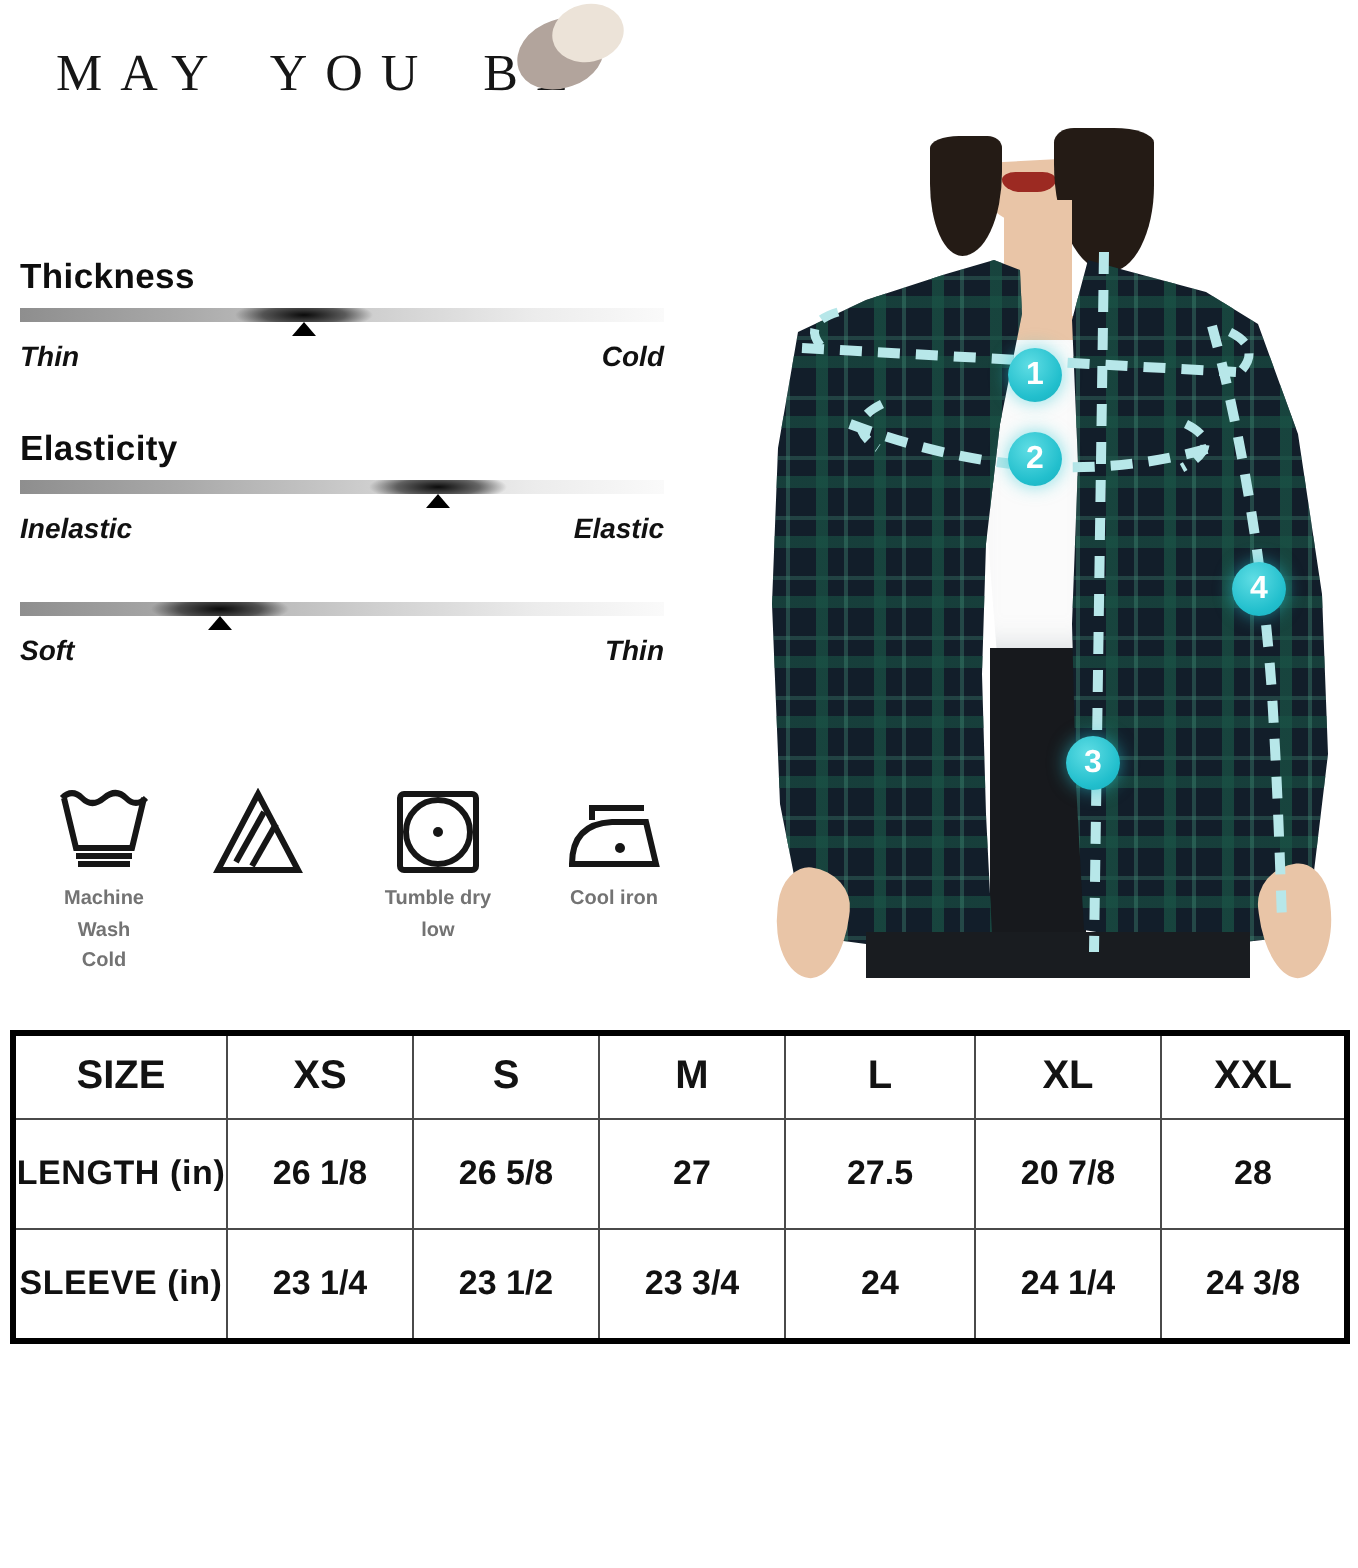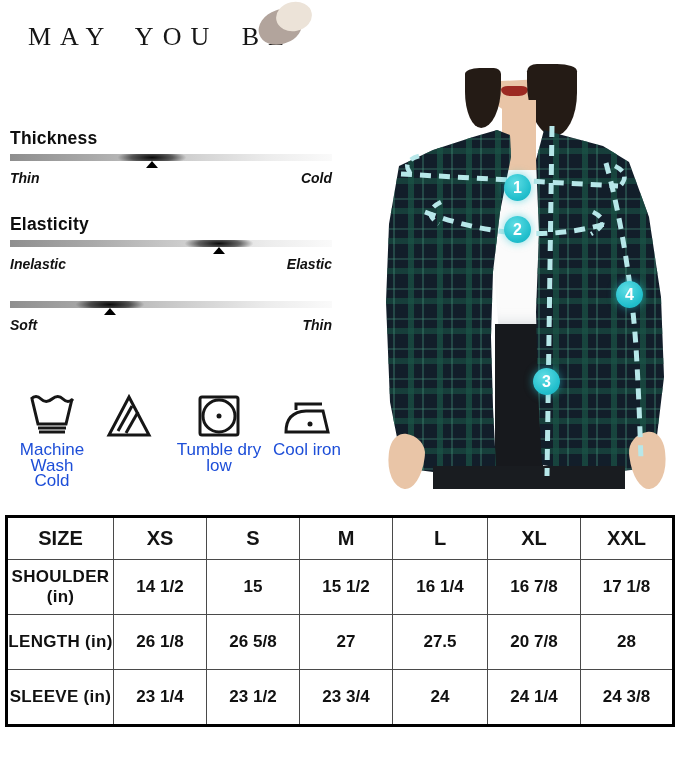--- a/index.html
+++ b/index.html
@@ -30,21 +30,21 @@
   .marker-pointer{position:absolute;top:7px;width:0;height:0;
     border-left:6px solid transparent;border-right:6px solid transparent;border-bottom:7px solid #000;}
   .slider-wrap{position:relative;}
   .slider-labels{display:flex;justify-content:space-between;margin-top:9px;
     font-size:14px;font-weight:700;font-style:italic;color:#111;}
 
   
   .care-row{position:absolute;left:8px;top:390px;width:360px;height:100px;}
   .care-item{position:absolute;text-align:center;}
   .care-icon{height:48px;display:flex;align-items:flex-end;justify-content:center;}
-  .care-label{margin-top:4px;font-size:17px;line-height:15.5px;color:#1d4ed8;}
+  .care-label{margin-top:4px;font-size:10px;line-height:15.5px;color:#737373;font-weight:bold;}
   .care-icon svg{stroke:#161616;fill:none;stroke-width:3;}
 
   
   .photo{position:absolute;left:375px;top:62px;width:304px;height:427px;background:#fff;}
   .abs{position:absolute;}
   .skin{background:#e9c5a7;}
   .hair{background:#241b15;}
   .plaid{
     background-color:#121e2a;
     background-image:
@@ -229,29 +229,20 @@
       <th>SIZE</th>
       <th>XS</th>
       <th>S</th>
       <th>M</th>
       <th>L</th>
       <th>XL</th>
       <th>XXL</th>
     </tr>
   </thead>
   <tbody>
-    <tr>
-      <td class="cell-val row-label">SHOULDER (in)</td>
-      <td class="cell-val">14 1/2</td>
-      <td class="cell-val">15</td>
-      <td class="cell-val">15 1/2</td>
-      <td class="cell-val">16 1/4</td>
-      <td class="cell-val">16 7/8</td>
-      <td class="cell-val">17 1/8</td>
-    </tr>
     <tr>
       <td class="cell-val row-label">LENGTH (in)</td>
       <td class="cell-val">26 1/8</td>
       <td class="cell-val">26 5/8</td>
       <td class="cell-val">27</td>
       <td class="cell-val">27.5</td>
       <td class="cell-val">20 7/8</td>
       <td class="cell-val">28</td>
     </tr>
     <tr>

